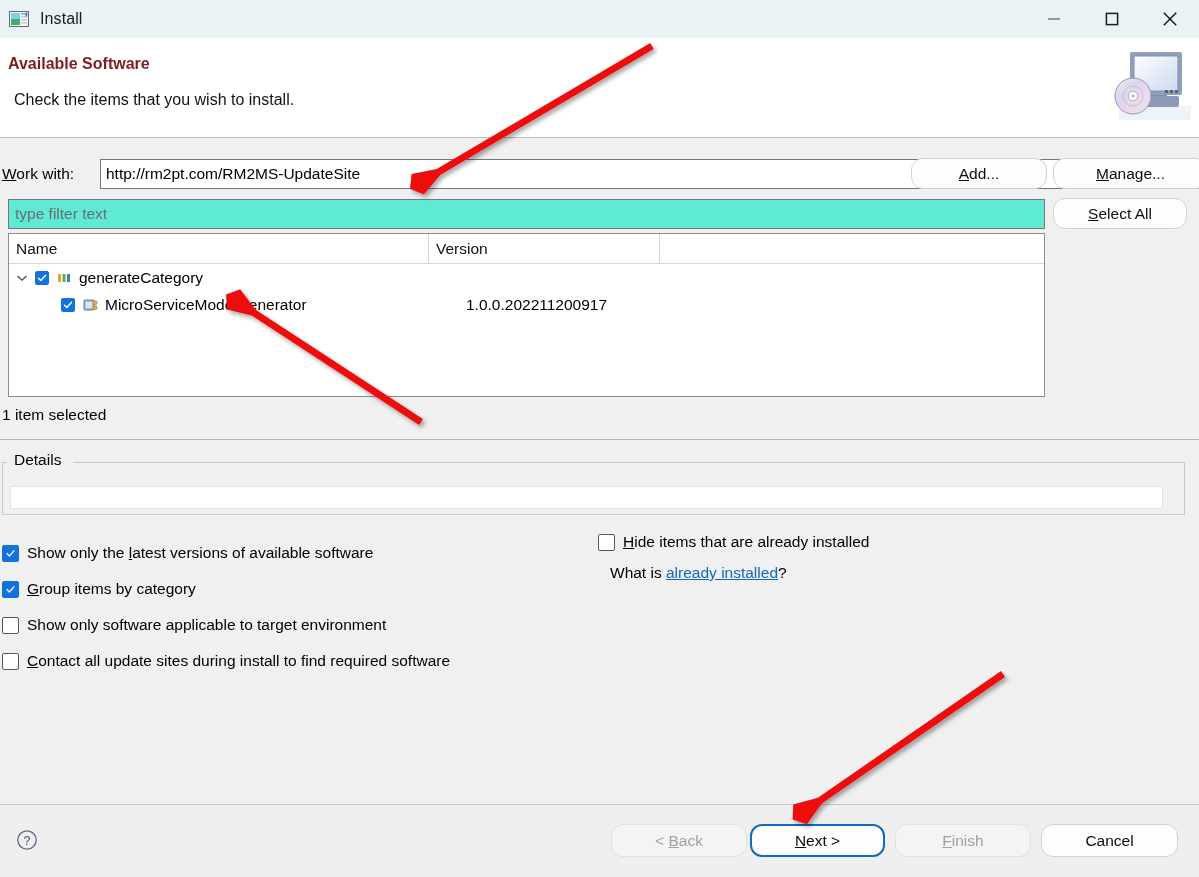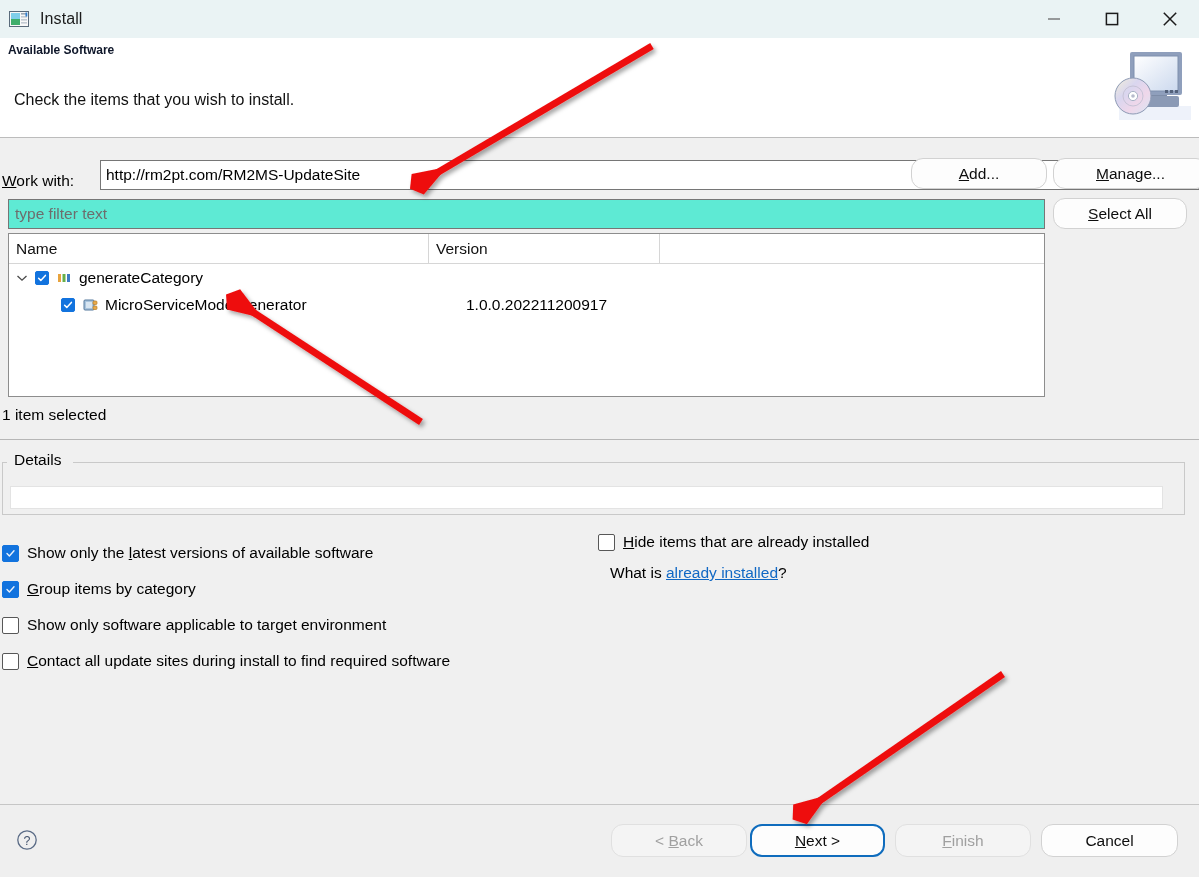--- a/index.html
+++ b/index.html
@@ -63,24 +63,24 @@
   .banner {
     background: #ffffff;
     height: 99px;
     min-height: 99px;
     position: relative;
     border-bottom: 1px solid #bcbcbc;
   }
   .banner-title {
     position: absolute;
     left: 8px;
-    top: 5px;
-    font-size: 12px;
+    top: 17px;
+    font-size: 16px;
     font-weight: bold;
-    color: #0f172a;
+    color: #7f1d1d;
   }
   .banner-sub {
     position: absolute;
     left: 14px;
     top: 53px;
     font-size: 16px;
     color: #111;
   }
   .banner-img {
     position: absolute;
@@ -97,21 +97,21 @@
     background: #f0f0f0;
     padding: 0 8px;
   }
 
   .row-workwith {
     position: absolute;
     left: 0; right: 0;
     top: 20px;
     height: 32px;
     display: flex;
-    align-items: flex-end;
+    align-items: center;
   }
   .lbl-workwith {
     width: 98px;
     padding-left: 2px;
     font-size: 15.5px;
     white-space: nowrap;
   }
   u { text-decoration: underline; text-underline-offset: 1px; }
 
   .combo {

